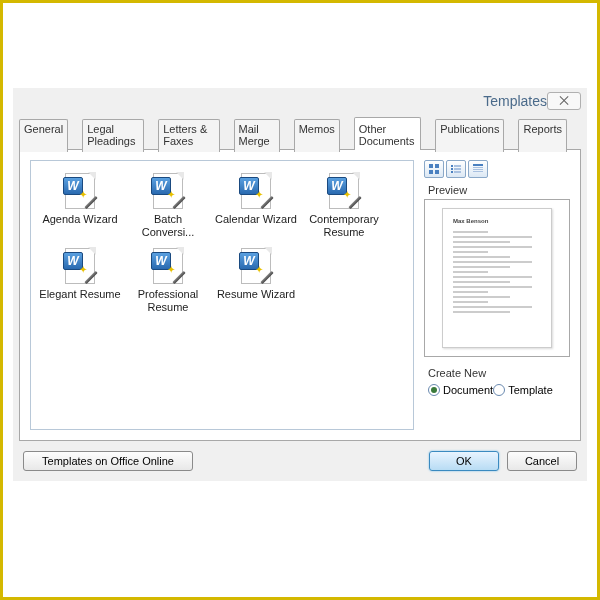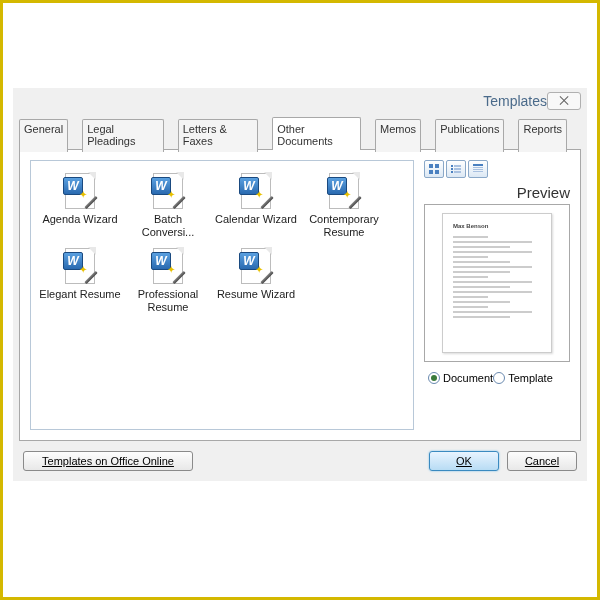--- a/index.html
+++ b/index.html
@@ -189,24 +189,23 @@
     border: 1px solid #8aa8c8;
     background: linear-gradient(#fff,#dce8f4);
     border-radius: 2px;
     cursor: pointer;
     display: flex;
     align-items: center;
     justify-content: center;
   }
   .viewbtn svg { width: 12px; height: 12px; }
   .preview-label, .create-label {
-    font-size: 15px;
+    font-size: 11px;
     color: #333;
     margin: 2px 0 3px 4px;
-    text-align: right;
   }
   .preview-box {
     border: 1px solid #a8a8a8;
     background: #fff;
     height: 158px;
     display: flex;
     align-items: center;
     justify-content: center;
     padding: 6px;
   }
@@ -255,21 +254,20 @@
     content: "";
     width: 6px; height: 6px;
     background: #3a7a3a;
     border-radius: 50%;
   }
   .footer {
     display: flex;
     justify-content: space-between;
     padding: 10px;
     border-top: 0;
-    text-decoration: underline;
   }
   .btn {
     border: 1px solid #8a8a8a;
     background: linear-gradient(#fdfdfd,#e8e8e8);
     border-radius: 3px;
     padding: 3px 14px;
     font-size: 11px;
     cursor: pointer;
     min-width: 70px;
     text-align: center;
@@ -290,22 +288,23 @@
     <span class="title-text">Templates</span>
     <div class="close-btn">
       <span>⨉</span>
     </div>
   </div>
 
   <div class="tabstrip">
     <div class="tab">General</div>
     <div class="tab">Legal Pleadings</div>
     <div class="tab">Letters &amp; Faxes</div>
+    <div class="tab">Mail Merge</div>
+    <div class="tab">Memos</div>
     <div class="tab active">Other Documents</div>
-    <div class="tab">Memos</div>
     <div class="tab">Publications</div>
     <div class="tab">Reports</div>
   </div>
 
   <div class="tabpanel">
     <div class="listpane">
       <div class="icon-grid">
         <div class="icon-item">
           <div class="doc-icon">
             <div class="doc-page"></div>
@@ -418,20 +417,21 @@
           <div class="pline med"></div>
           <div class="pline long"></div>
           <div class="pline short"></div>
           <div class="pline med"></div>
           <div class="pline short"></div>
           <div class="pline long"></div>
           <div class="pline med"></div>
         </div>
       </div>
       <div class="create-group">
+        <div class="create-label">Create New</div>
         <div class="radios">
           <div class="radio">
             <span class="radio-dot checked"></span>
             <span>Document</span>
           </div>
           <div class="radio">
             <span class="radio-dot"></span>
             <span>Template</span>
           </div>
         </div>

